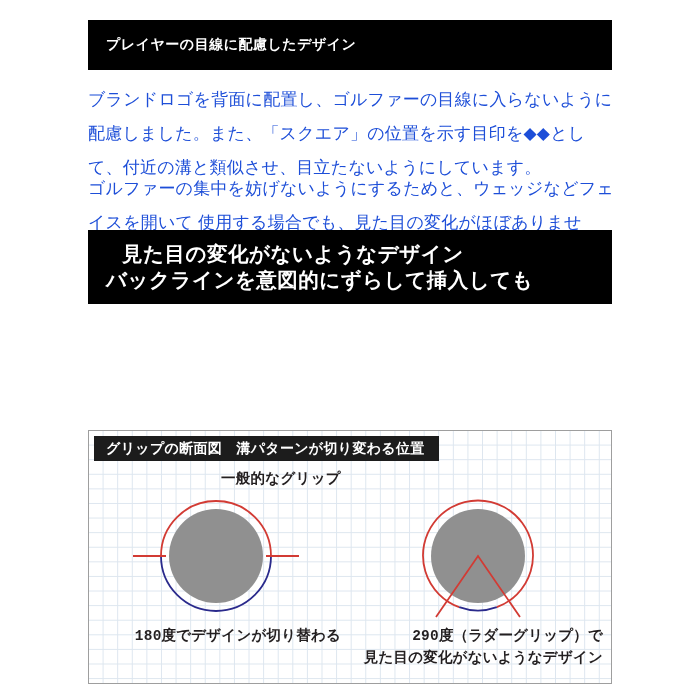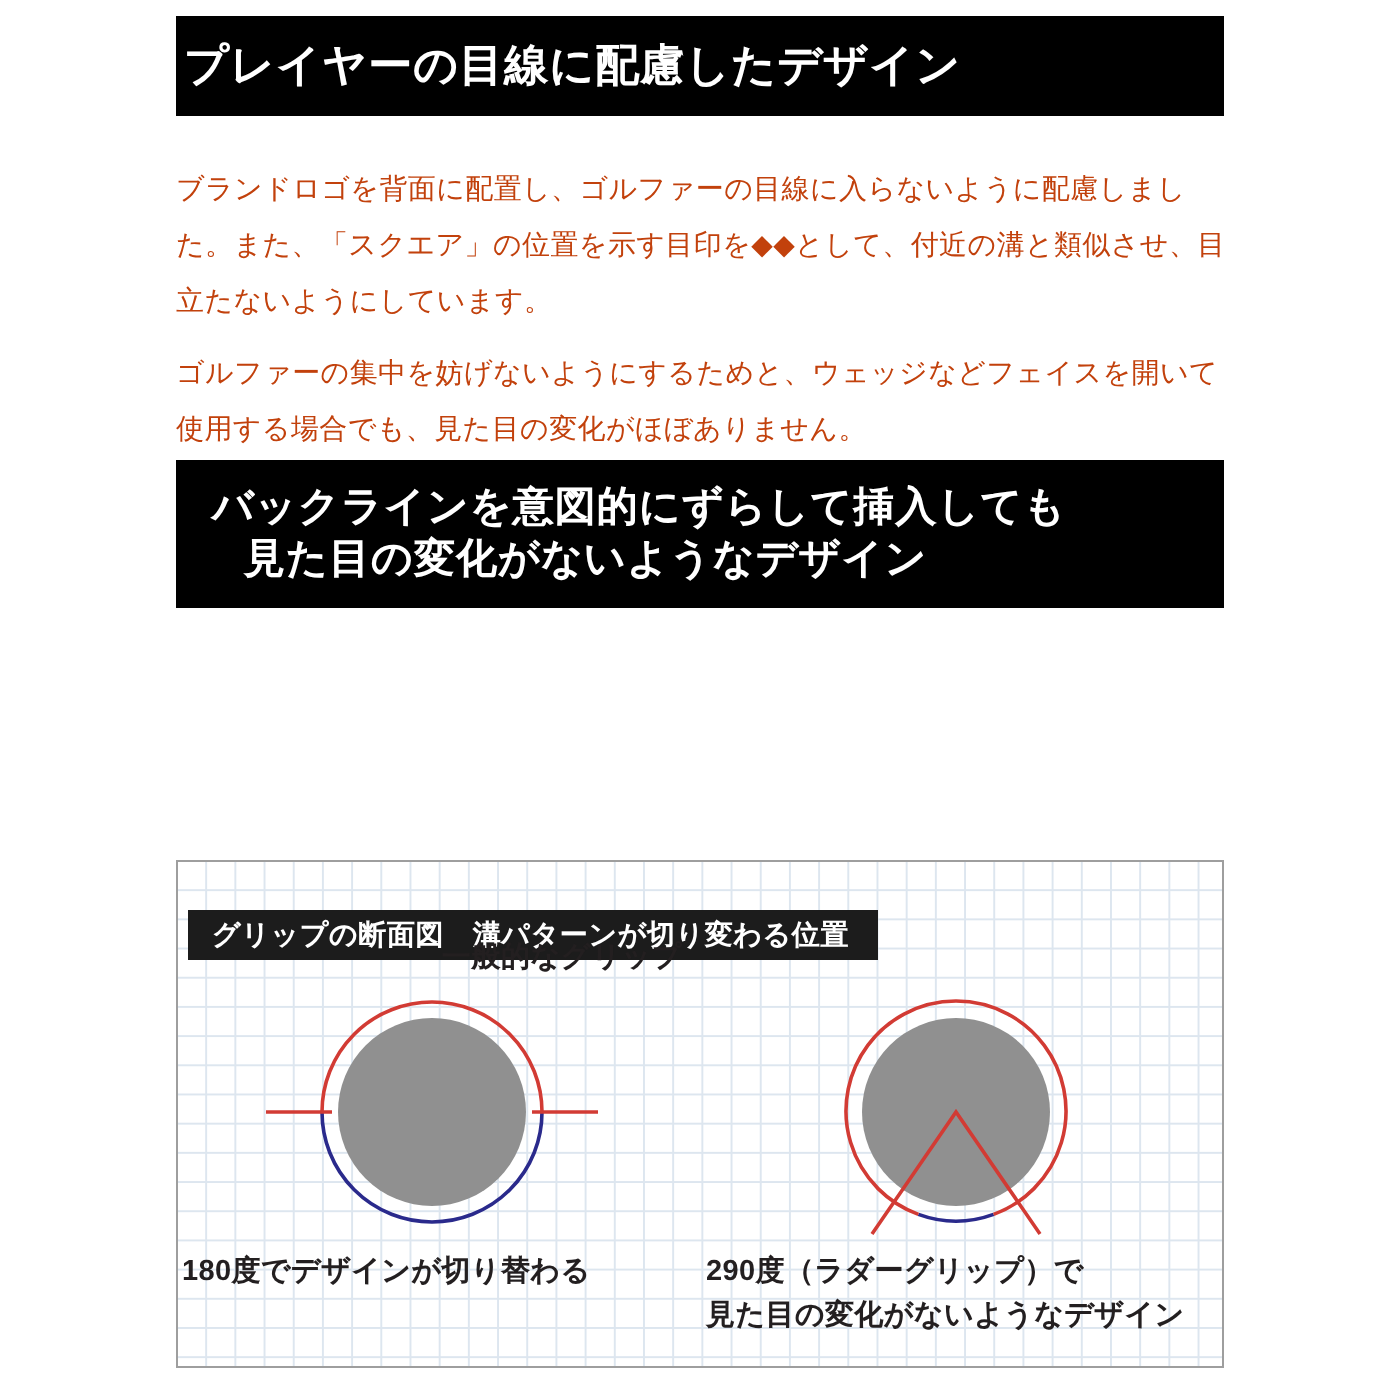--- a/index.html
+++ b/index.html
@@ -34,49 +34,49 @@
     justify-content: center;
   }
   .heading-bar .hl {
     display: block;
     line-height: 1.28;
     white-space: nowrap;
   }
 
   #heading-1 {
     left: 88px;
-    top: 8px;
+    top: 20px;
     width: 524px;
     height: 50px;
-    padding-left: 4px;
-    box-sizing: border-box;
-    font-size: 22px;
+    padding-left: 18px;
+    box-sizing: border-box;
+    font-size: 14px;
   }
 
   #heading-2 {
     left: 88px;
     top: 230px;
     width: 524px;
     height: 74px;
     padding-left: 18px;
     box-sizing: border-box;
     font-size: 20.5px;
   }
   #heading-2 .hl.indent {
     padding-left: 16px;
   }
 
   
   .body-para {
     position: absolute;
     left: 88px;
     width: 528px;
-    font-size: 14px;
+    font-size: 17px;
     line-height: 2.0;
-    color: #c2410c;
+    color: #1d4ed8;
     letter-spacing: 0.2px;
   }
   #para-1 { top: 66px; }
   #para-2 { top: 148px; margin-top: 24px; }
   #para-3 { top: 318px; }
 
   
   #diagram-panel {
     position: absolute;
     left: 88px;
@@ -100,21 +100,20 @@
     top: 5px;
     height: 25px;
     padding: 0 14px 0 12px;
     background: #1c1c1c;
     color: #ffffff;
     font-size: 14px;
     font-weight: bold;
     line-height: 25px;
     white-space: nowrap;
     letter-spacing: 0.3px;
-    margin-top: 19px;
   }
 
   .diagram-col {
     position: absolute;
     top: 38px;
     width: 250px;
     height: 212px;
   }
   #col-left  { left: 2px; }
   #col-right { left: 264px; }
@@ -137,45 +136,46 @@
     left: 0;
     width: 250px;
     height: 126px;
   }
   .svg-holder svg { display: block; }
 
   .col-caption {
     position: absolute;
     left: 0;
     width: 100%;
-    text-align: left;
+    text-align: right;
     font-size: 14.5px;
     font-weight: bold;
     color: #231f20;
     line-height: 1.55;
     letter-spacing: 0.2px;
+    font-family: Liberation Mono, monospace;
   }
   #caption-left  { top: 156px; }
   #caption-right { top: 156px; }
 </style>
 </head>
 <body>
 
 <div class="page">
 
   <div class="heading-bar" id="heading-1">
     <span class="hl">プレイヤーの目線に配慮したデザイン</span>
   </div>
 
   <p class="body-para" id="para-1">ブランドロゴを背面に配置し、ゴルファーの目線に入らないように配慮しました。また、「スクエア」の位置を示す目印を◆◆として、付近の溝と類似させ、目立たないようにしています。</p>
   <p class="body-para" id="para-2">ゴルファーの集中を妨げないようにするためと、ウェッジなどフェイスを開いて 使用する場合でも、見た目の変化がほぼありません。</p>
 
   <div class="heading-bar" id="heading-2">
+    <span class="hl indent">見た目の変化がないようなデザイン</span>
     <span class="hl">バックラインを意図的にずらして挿入しても</span>
-    <span class="hl indent">見た目の変化がないようなデザイン</span>
   </div>
 
 
   <div id="diagram-panel">
 
     <div id="diagram-title-bar">グリップの断面図　溝パターンが切り変わる位置</div>
 
     <div class="diagram-col" id="col-left">
       <div class="col-title">一般的なグリップ</div>
 

